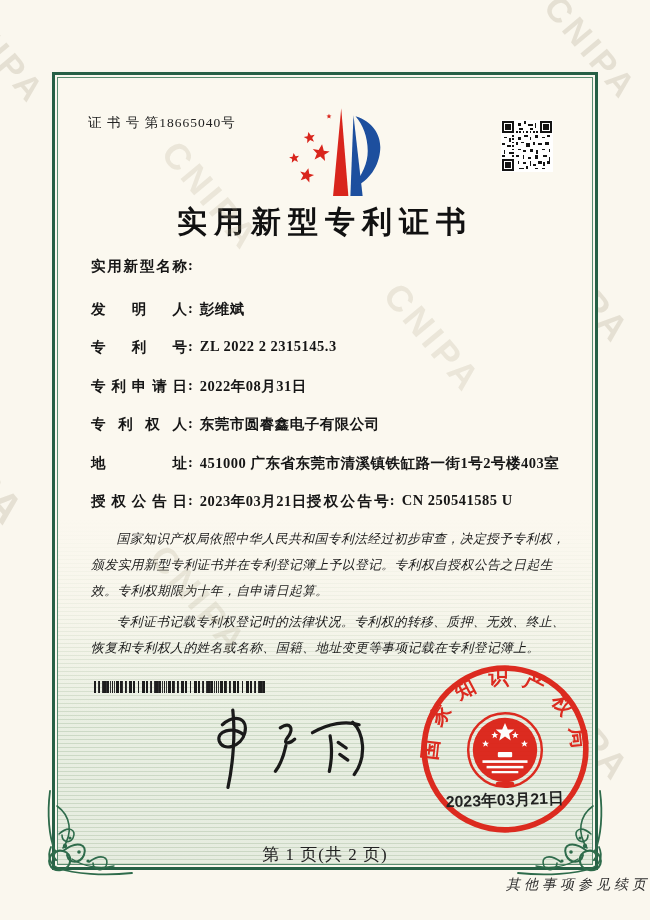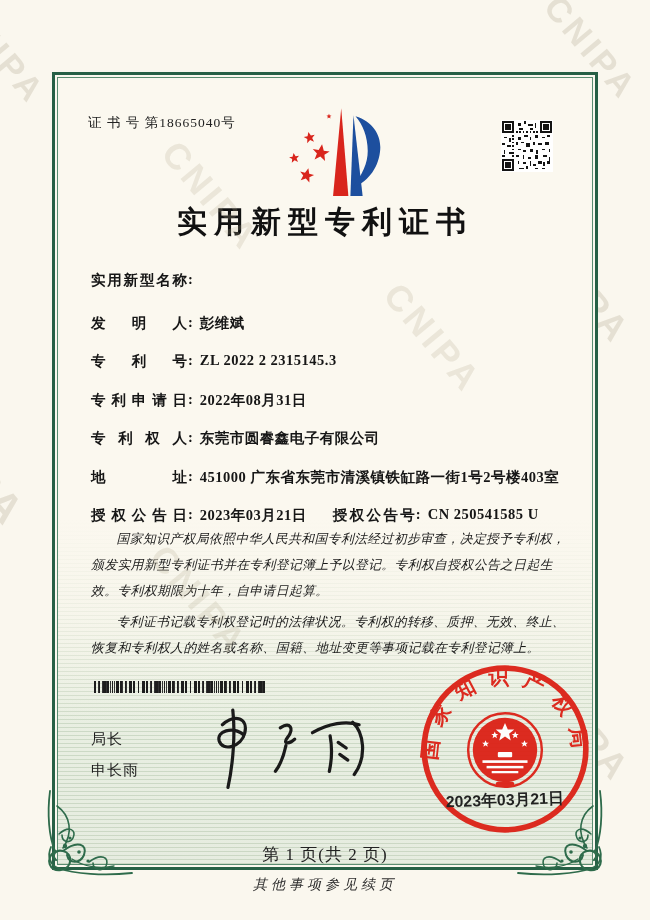--- a/index.html
+++ b/index.html
@@ -36,45 +36,45 @@
   .ornament.right{right:-13px;bottom:-14px;transform:scaleX(-1);}
   
   .cert-no{left:33px;top:39px;font-size:13.5px;letter-spacing:1px;color:#222;font-family:Liberation Serif, serif;}
   .logo{left:224px;top:31px;width:102px;height:90px;}
   .qr{left:446px;top:45px;width:50px;height:50px;background:#fff;padding:1px;}
   .title{
     left:0;top:127px;width:100%;text-align:center;
     font-size:30px;font-weight:bold;letter-spacing:7px;color:#111;
   }
   
-  .fields{left:36px;top:196px;width:486px;}
+  .fields{left:36px;top:182px;width:486px;}
   .frow{height:38.4px;display:flex;align-items:flex-start;font-size:14.5px;font-weight:bold;color:#161616;}
   .frow:first-child{height:43px;}
   .flabel{display:inline-block;width:96px;text-align:justify;text-align-last:justify;flex:0 0 96px;}
   .fcolon{margin:0 7px 0 1px;}
   .fvalue{letter-spacing:.5px;}
-  .fpair2{display:flex;margin-left:26px;}
+  .fpair2{display:flex;}
   .flabel2{display:inline-block;width:82px;text-align:justify;text-align-last:justify;flex:0 0 82px;}
   
   .legal{left:36px;top:452px;width:478px;font-size:12.8px;font-style:italic;line-height:25.8px;color:#1a1a1a;}
   .legal p{margin:0 0 6px 0;text-indent:2em;letter-spacing:.4px;}
   
   .barcode{
     left:39px;top:606px;width:172px;height:12px;
     background:
       repeating-linear-gradient(90deg,#1d1d1d 0 2px,rgba(0,0,0,0) 2px 5px,#1d1d1d 5px 6px,rgba(0,0,0,0) 6px 9px,#1d1d1d 9px 12px,rgba(0,0,0,0) 12px 13px),
       repeating-linear-gradient(90deg,#333 0 1px,rgba(0,0,0,0) 1px 4px);
   }
   .signer{left:36px;top:648px;font-family:"Liberation Sans","DejaVu Sans",sans-serif;
     font-size:15px;color:#1c1c1c;line-height:31px;letter-spacing:1px;}
   .signature{left:140px;top:628px;width:185px;height:90px;}
   .seal{left:363px;top:587px;width:174px;height:174px;opacity:.95;}
   .pagenum{left:0;top:768px;width:100%;text-align:center;font-size:17px;color:#222;letter-spacing:1px;}
   .note{
-    position:absolute;left:0;top:876px;width:650px;text-align:center;z-index:2;
+    position:absolute;left:0;top:876px;width:650px;text-align:right;z-index:2;
     font-size:14px;font-style:italic;letter-spacing:4px;color:#2e2e2e;
   }
 </style>
 </head>
 <body>
 
 <div class="wm" style="left:-26px;top:-8px;font-size:34px;">CNIPA</div>
 <div class="wm" style="left:566px;top:-12px;font-size:34px;">CNIPA</div>
 <div class="wm" style="left:-60px;top:392px;font-size:42px;">CNIPA</div>
 <div class="wm" style="left:556px;top:226px;font-size:36px;">CNIPA</div>
@@ -167,24 +167,20 @@
     </div>
   </div>
 
   <div class="abs legal">
     <p>国家知识产权局依照中华人民共和国专利法经过初步审查，决定授予专利权，颁发实用新型专利证书并在专利登记簿上予以登记。专利权自授权公告之日起生效。专利权期限为十年，自申请日起算。</p>
     <p>专利证书记载专利权登记时的法律状况。专利权的转移、质押、无效、终止、恢复和专利权人的姓名或名称、国籍、地址变更等事项记载在专利登记簿上。</p>
   </div>
 
   <div class="abs barcode"></div>
 
-  <div class="abs signer">
-    <div>局长</div>
-    <div>申长雨</div>
-  </div>
 
   <svg class="abs signature" viewBox="0 0 230 110">
     <g fill="none" stroke="#1a1a1a" stroke-width="4" stroke-linecap="round">
       <path d="M34,26 C50,12 66,18 62,36 C58,54 34,60 30,46 C27,34 46,28 60,38"></path>
       <path d="M47,8 C50,34 48,72 41,104"></path>
       <path d="M106,30 C118,22 124,30 115,42 C108,51 118,50 124,44"></path>
       <path d="M113,52 C110,66 106,76 100,84"></path>
       <path d="M146,36 C166,24 188,21 204,26"></path>
       <path d="M196,23 C210,36 214,66 198,88"></path>
       <path d="M168,40 C171,56 170,70 167,84"></path>

